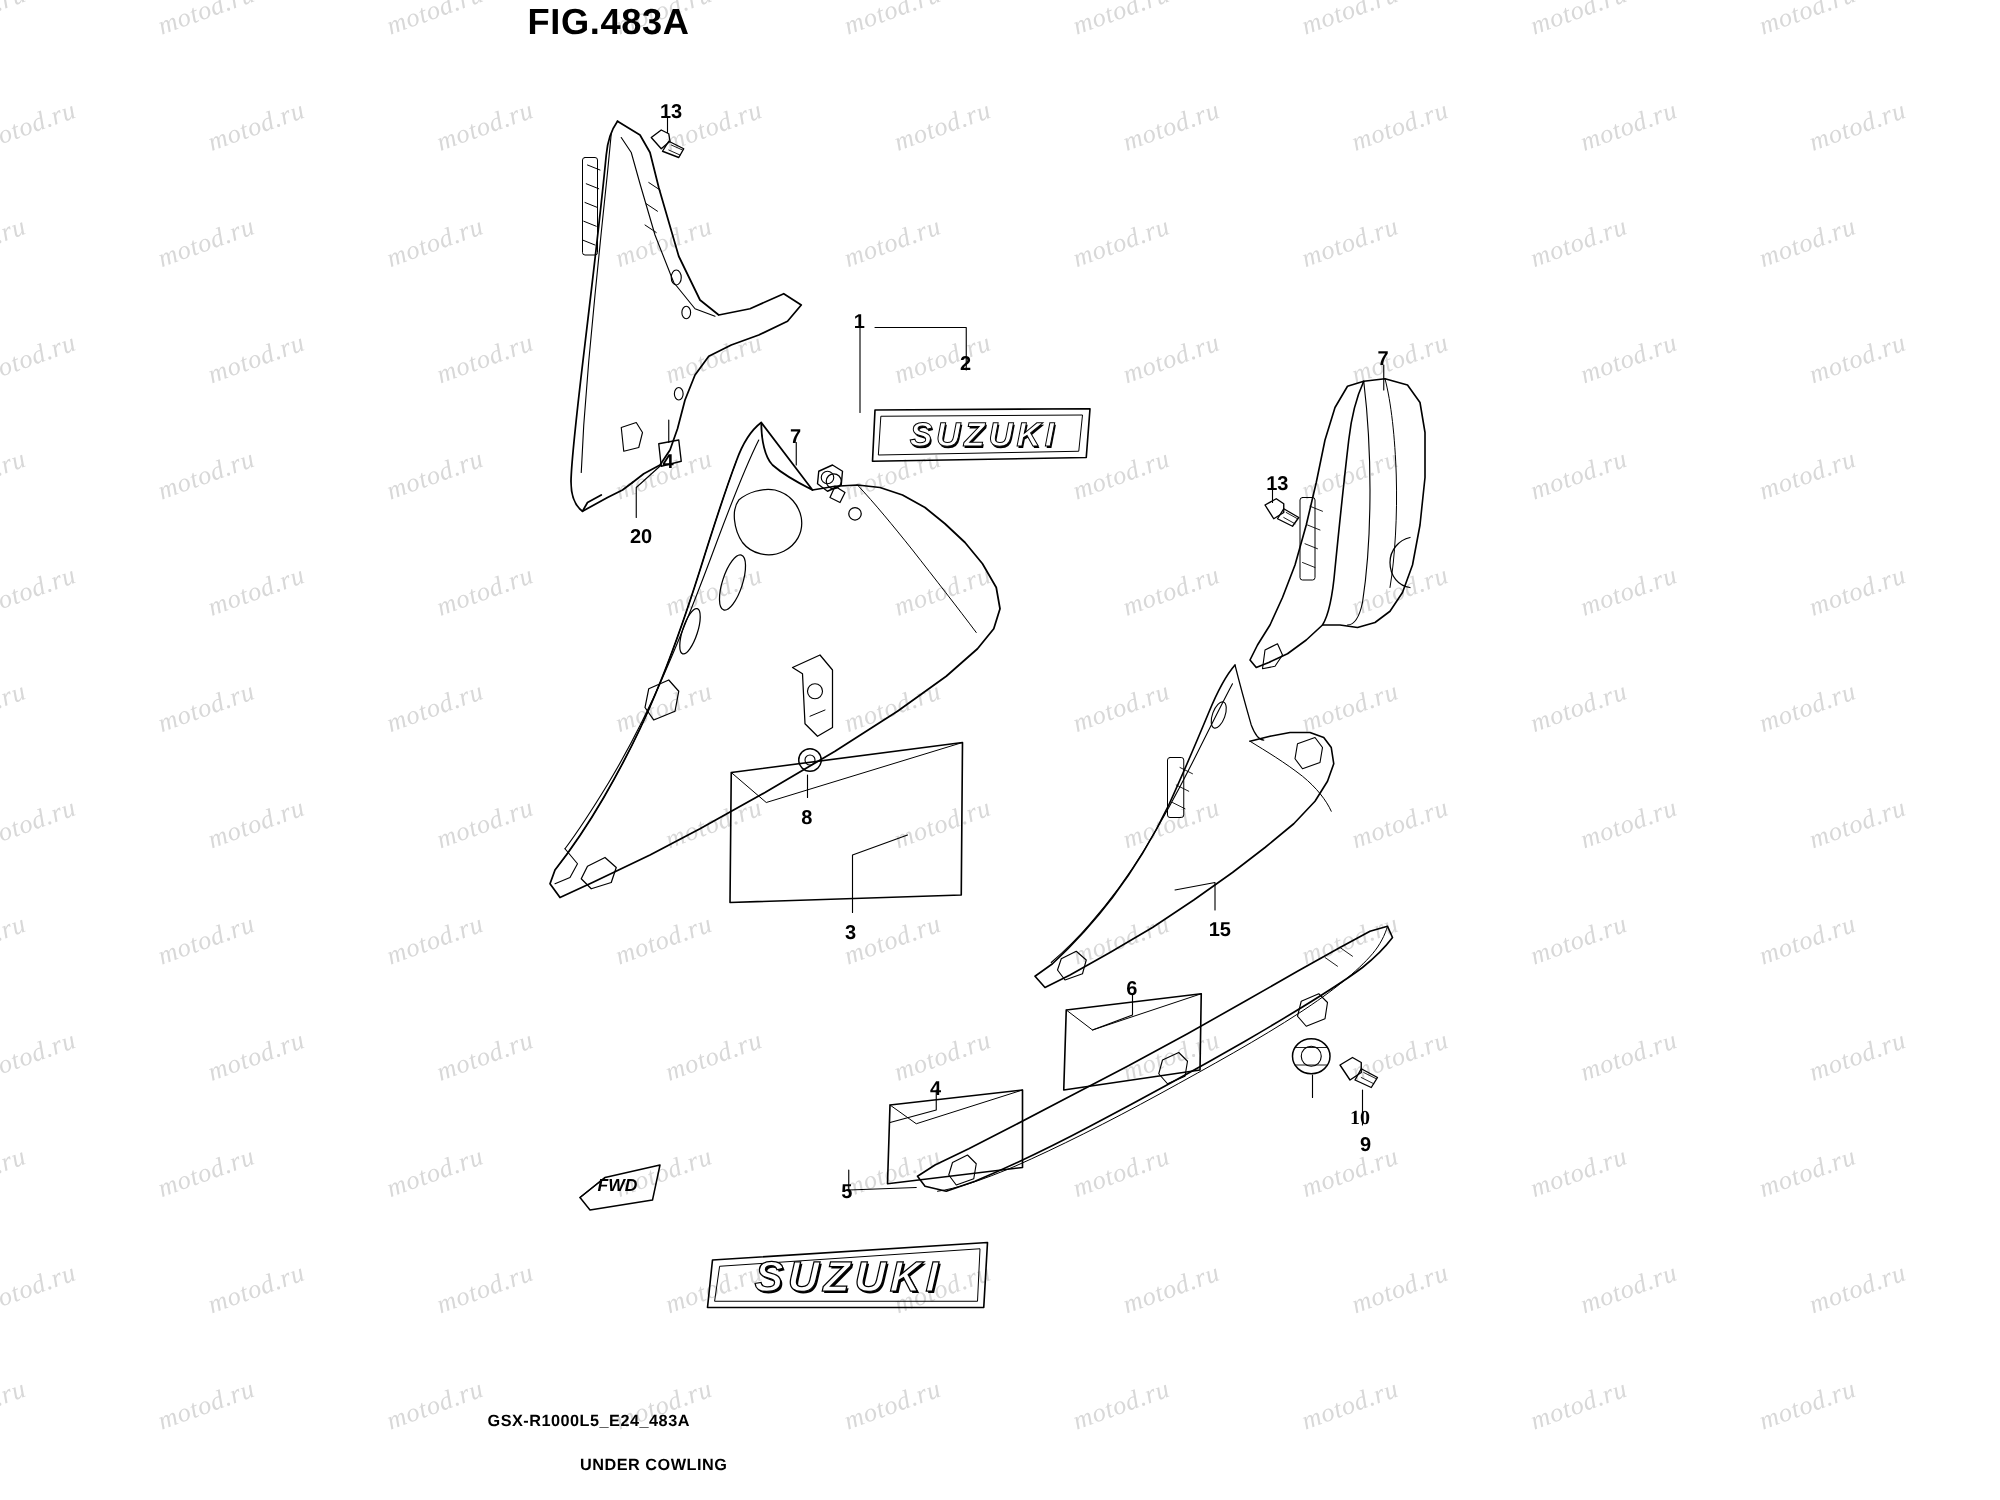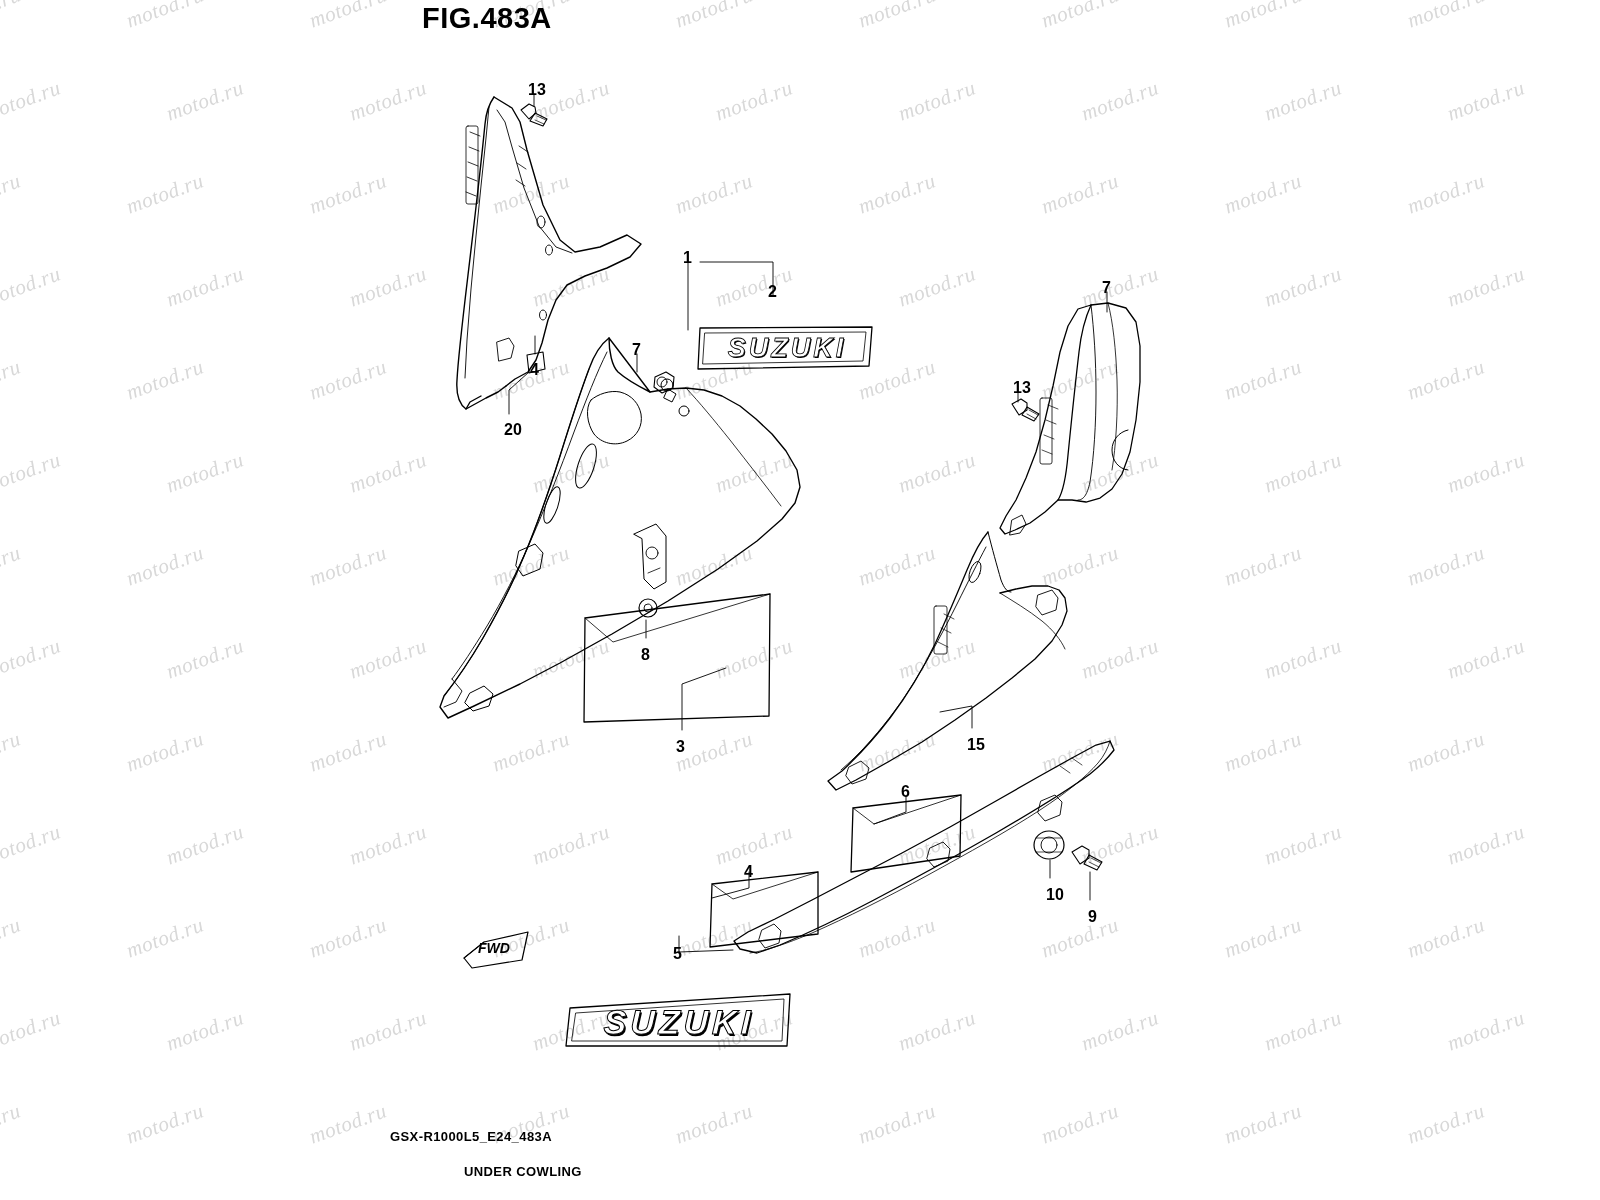--- a/index.html
+++ b/index.html
@@ -425,21 +425,21 @@
   <div id="callout-layer">
       <div class="callout" style="left: 683px; top: 249px;">1</div>
       <div class="callout" style="left: 768px; top: 283px;">2</div>
       <div class="callout" style="left: 676px; top: 738px;">3</div>
       <div class="callout" style="left: 744px; top: 863px;">4</div>
       <div class="callout" style="left: 673px; top: 945px;">5</div>
       <div class="callout" style="left: 901px; top: 783px;">6</div>
       <div class="callout" style="left: 632px; top: 341px;">7</div>
       <div class="callout" style="left: 641px; top: 646px;">8</div>
       <div class="callout" style="left: 1088px; top: 908px;">9</div>
-      <div class="callout" style="left: 1046px; top: 886px;">10</div>
+      <div class="callout" style="left: 1080px; top: 886px; font-family: Liberation Serif, serif;">10</div>
       <div class="callout" style="left: 530px; top: 361px;">4</div>
       <div class="callout" style="left: 967px; top: 736px;">15</div>
       <div class="callout" style="left: 528px; top: 81px;">13</div>
       <div class="callout" style="left: 1013px; top: 379px;">13</div>
       <div class="callout" style="left: 1102px; top: 279px;">7</div>
       <div class="callout" style="left: 504px; top: 421px;">20</div>
     </div>
 
   <div id="footer-code">GSX-R1000L5_E24_483A</div>
   <div id="footer-name">UNDER COWLING</div>

